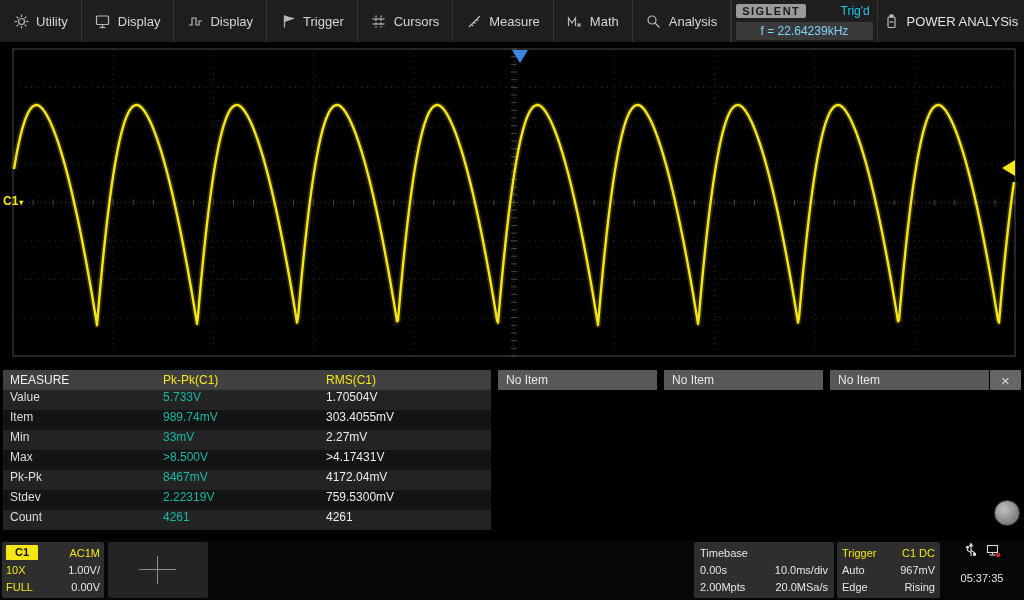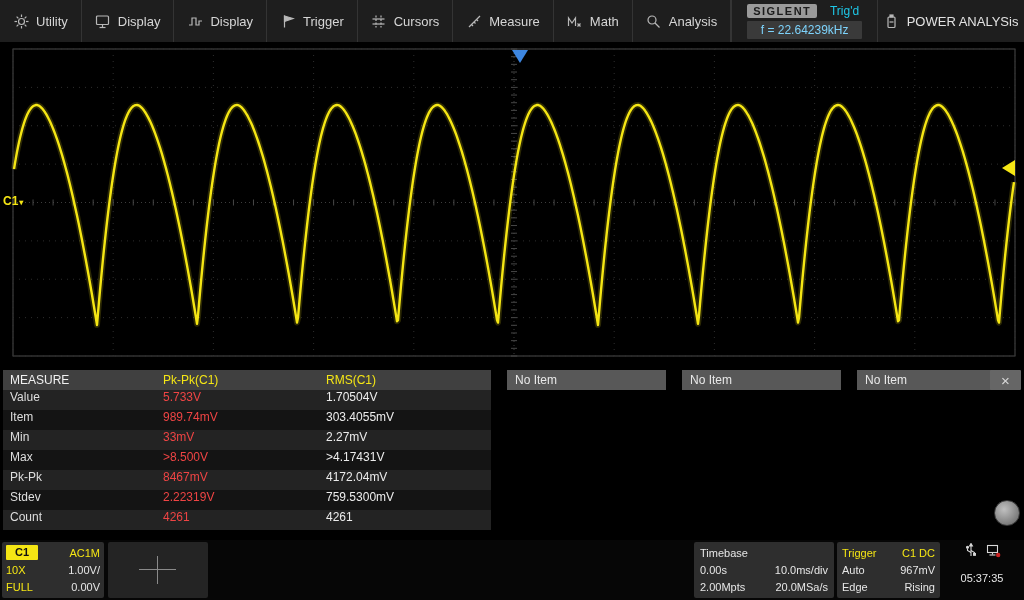--- a/index.html
+++ b/index.html
@@ -5,21 +5,21 @@
   *{box-sizing:border-box;margin:0;padding:0}
   html,body{width:1024px;height:600px;background:#000;font-family:"Liberation Sans",sans-serif;overflow:hidden}
   :root{--ch1:#f5e614;--trig:#3d86e0;--cyan:#1ec8e8;--txt:#d6d6d6}
   #page{position:relative;width:1024px;height:600px;background:#000}
 
   
   #topbar{position:absolute;left:0;top:0;width:1024px;height:42px;background:#1e1e1e;display:flex;align-items:stretch}
   .menu-item{display:flex;align-items:center;gap:7px;padding:0 13px;color:var(--txt);font-size:13px;border-right:1px solid #343434;cursor:default;white-space:nowrap}
   .menu-icon{width:16px;height:16px;display:flex;align-items:center;justify-content:center}
   .menu-icon svg{stroke:#b8b8b8;fill:none;stroke-width:1.2}
-  #brand{margin-left:auto;width:150px;display:flex;flex-direction:column;justify-content:flex-start;gap:2px;padding:2px 15px;border-left:1px solid #343434}
+  #brand{margin-left:auto;width:150px;display:flex;flex-direction:column;justify-content:space-between;gap:2px;padding:2px 4px;border-left:1px solid #343434}
   #brand-top{display:flex;align-items:center;justify-content:space-between;height:17px}
   #logo{background:#9a9a9a;color:#1b1b1b;font-weight:bold;font-size:11px;letter-spacing:1.5px;padding:1px 6px;border-radius:2px}
   #trig-status{color:var(--cyan);font-size:12px;padding-right:3px}
   #freq-box{background:#3a3a3a;color:#7dd3fc;font-size:12px;text-align:center;height:18px;line-height:18px;border-radius:1px}
   #power-analysis{width:152px;display:flex;align-items:center;justify-content:center;gap:7px;color:#e2e2e2;font-size:13px;border-left:1px solid #343434}
 
   
   #scope{position:absolute;left:0;top:42px;width:1024px;height:322px;background:#000}
   #scope svg{position:absolute;left:0;top:0}
   .gline{stroke:#2e2e2e;stroke-width:1;stroke-dasharray:1 5}
@@ -30,28 +30,28 @@
   #wave-glow{fill:none;stroke:var(--ch1);stroke-width:6;opacity:.18;stroke-linejoin:round}
   #ch-label{position:absolute;left:3px;top:152px;color:var(--ch1);font-size:12px;font-weight:bold;display:flex;align-items:flex-end;gap:1px}
   #ch-label .arr{font-size:8px;line-height:10px}
 
   
   #measure{position:absolute;left:0;top:370px;width:1024px;height:162px;font-size:12px}
   #measure-header{position:absolute;left:3px;top:0;height:20px;display:flex}
   .mh-main{width:488px;background:#404040;display:flex;align-items:center}
   .mh-title{width:160px;padding-left:7px;color:#f0f0f0}
   .mh-col{width:163px;color:var(--ch1)}
-  .mh-noitem{width:159px;margin-left:16px;background:#585858;color:#e8e8e8;display:flex;align-items:center;padding-left:8px}
+  .mh-noitem{width:159px;margin-left:7px;background:#585858;color:#e8e8e8;display:flex;align-items:center;padding-left:8px}
   #measure-close{position:absolute;right:3px;top:0;width:31px;height:20px;background:#666;color:#d9d9d9;display:flex;align-items:center;justify-content:center;font-size:15px;border-radius:1px;cursor:default}
   #measure-rows{position:absolute;left:3px;top:20px;width:488px}
   .mrow{display:flex;height:20px;}
   .mrow:nth-child(odd){background:#232323}
   .mrow:nth-child(even){background:#141414}
   .mr-label{width:160px;padding-left:7px;color:#dedede}
-  .mr-v1{width:163px;color:#ef4444}
+  .mr-v1{width:163px;color:#14b8a6}
   .mr-v2{flex:1;color:#ececec}
 
   
   #bottombar{position:absolute;left:0;top:540px;width:1024px;height:60px;background:#060606;font-size:11px;color:#e6e6e6}
   .bbox{position:absolute;top:2px;height:56px;background:#2e2e2e;border-radius:2px}
   #ch1-box{left:2px;width:102px;padding:2px 4px}
   .brow{display:flex;justify-content:space-between;align-items:center;height:17px}
   #ch1-name{background:var(--ch1);color:#111;font-weight:bold;padding:0 9px;height:15px;line-height:15px;border-radius:1px}
   .ylw{color:var(--ch1)}
   .bold{font-weight:normal}

